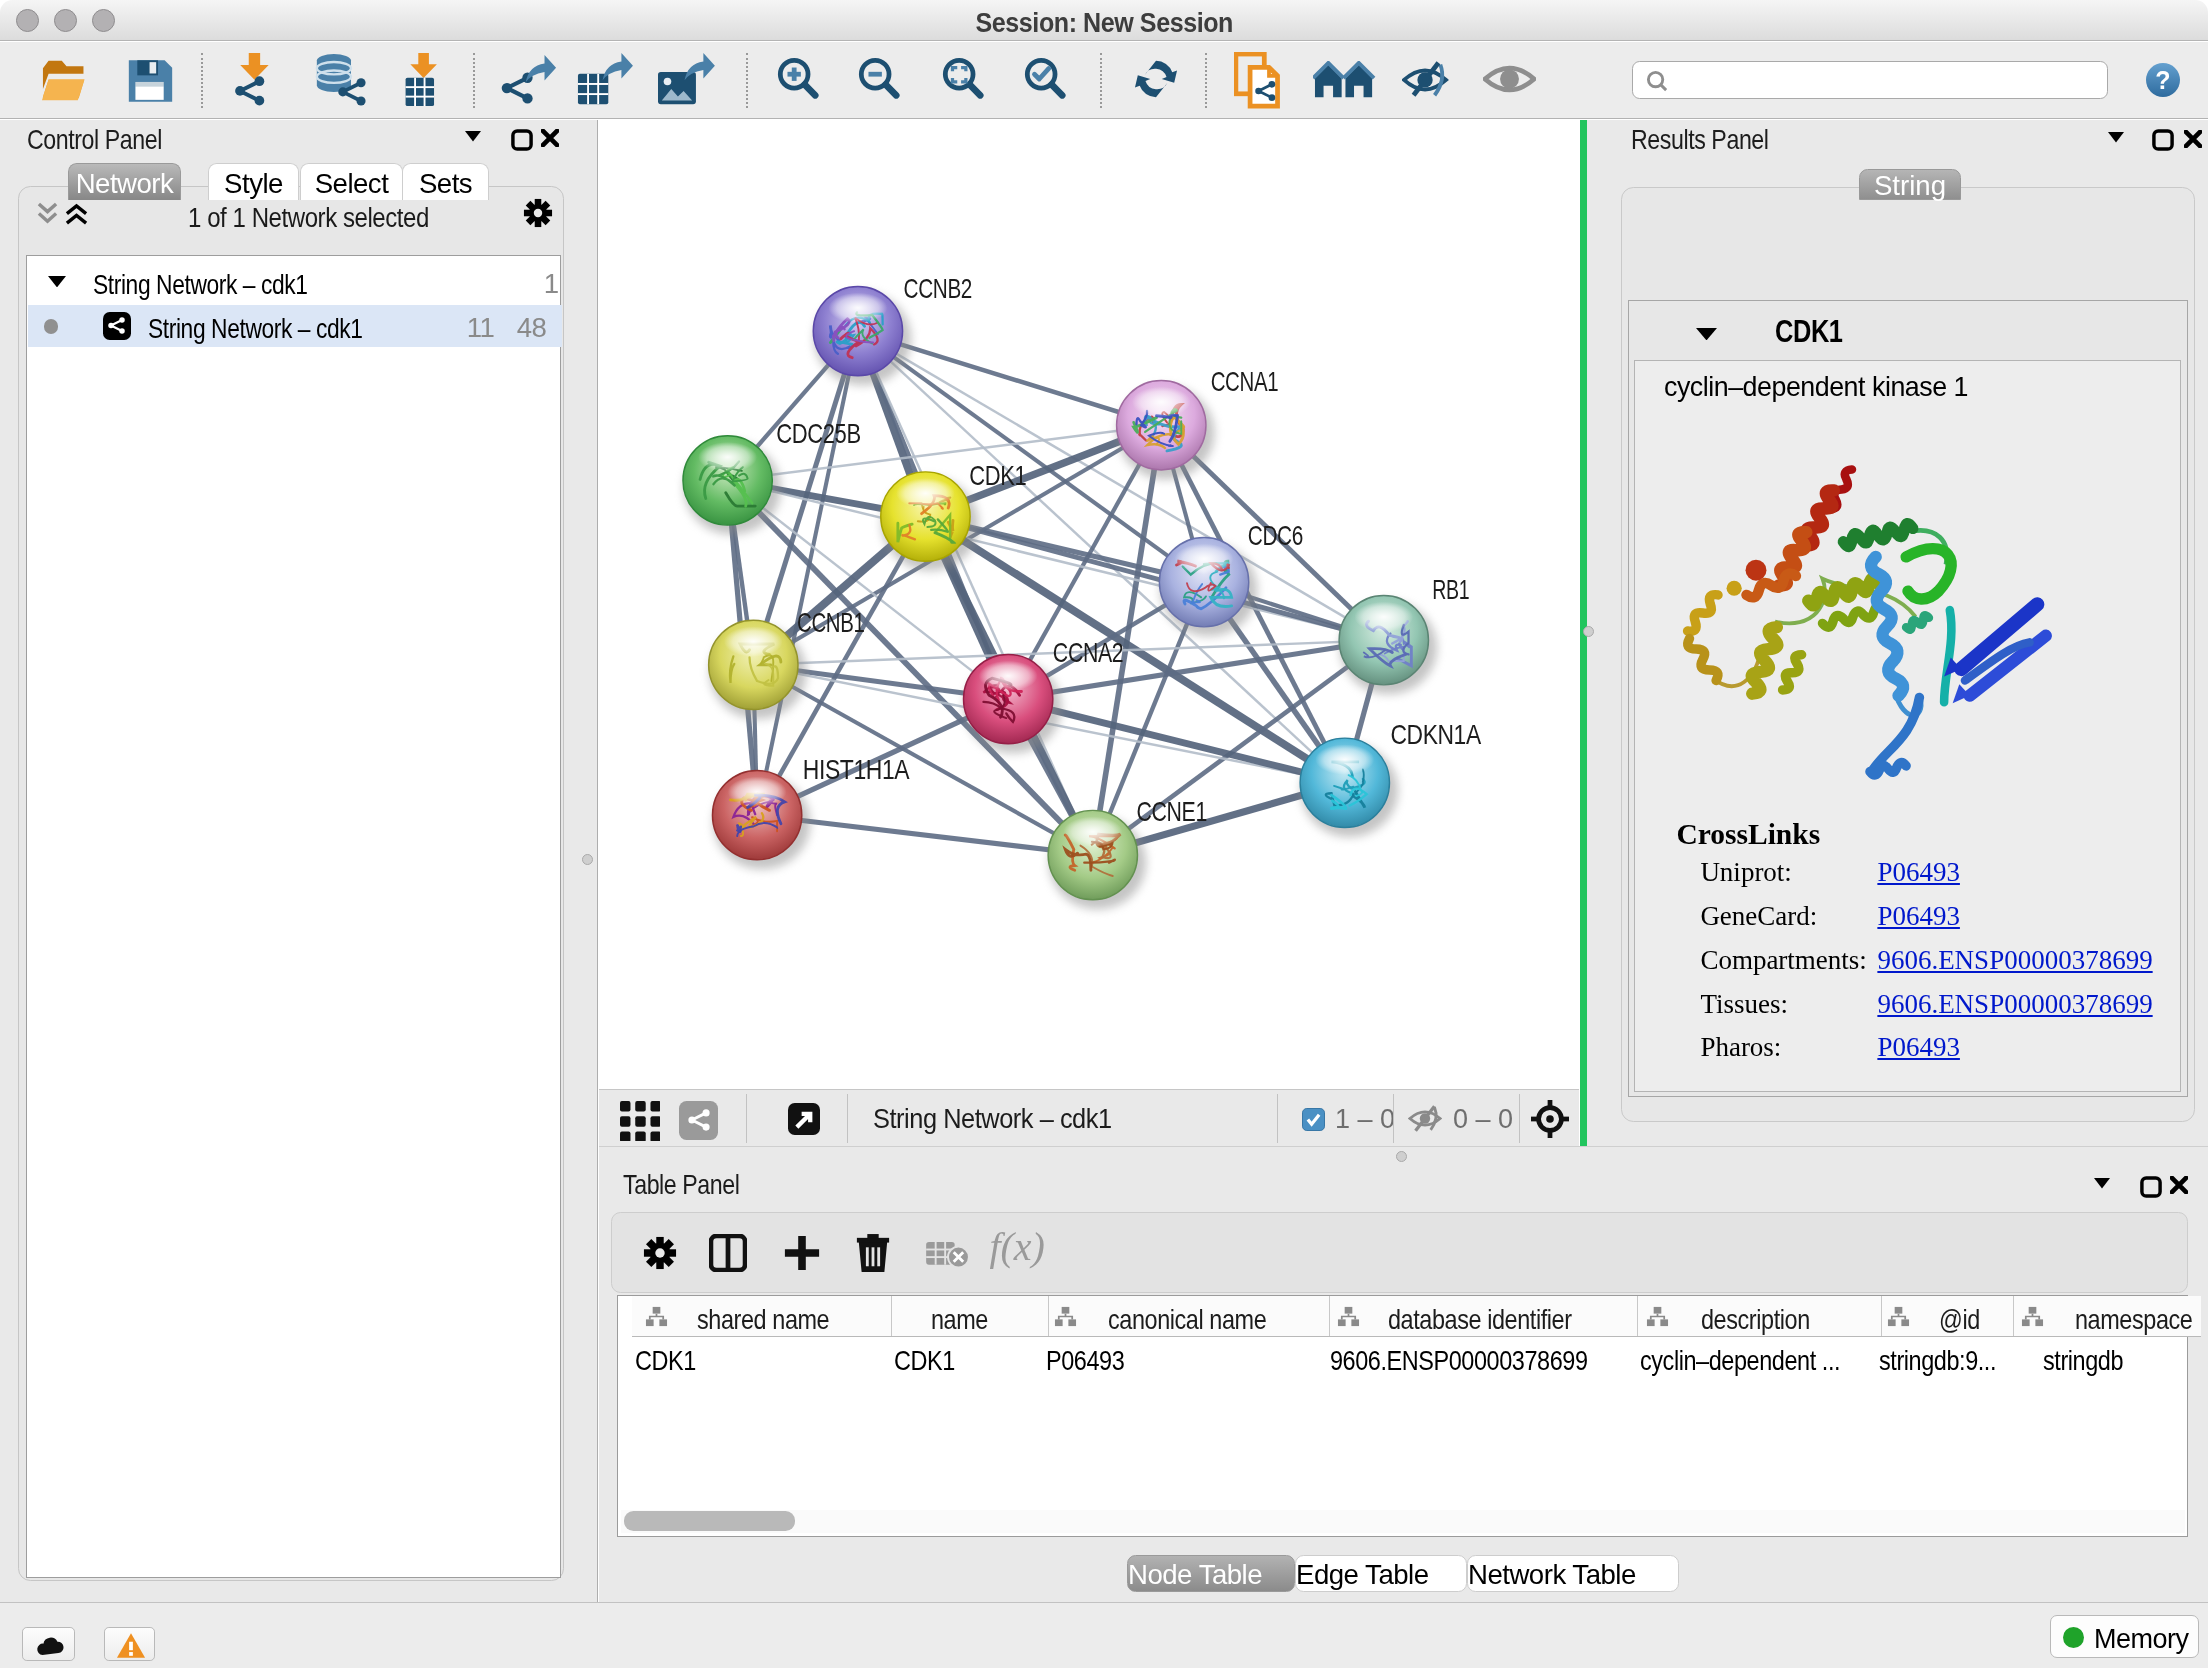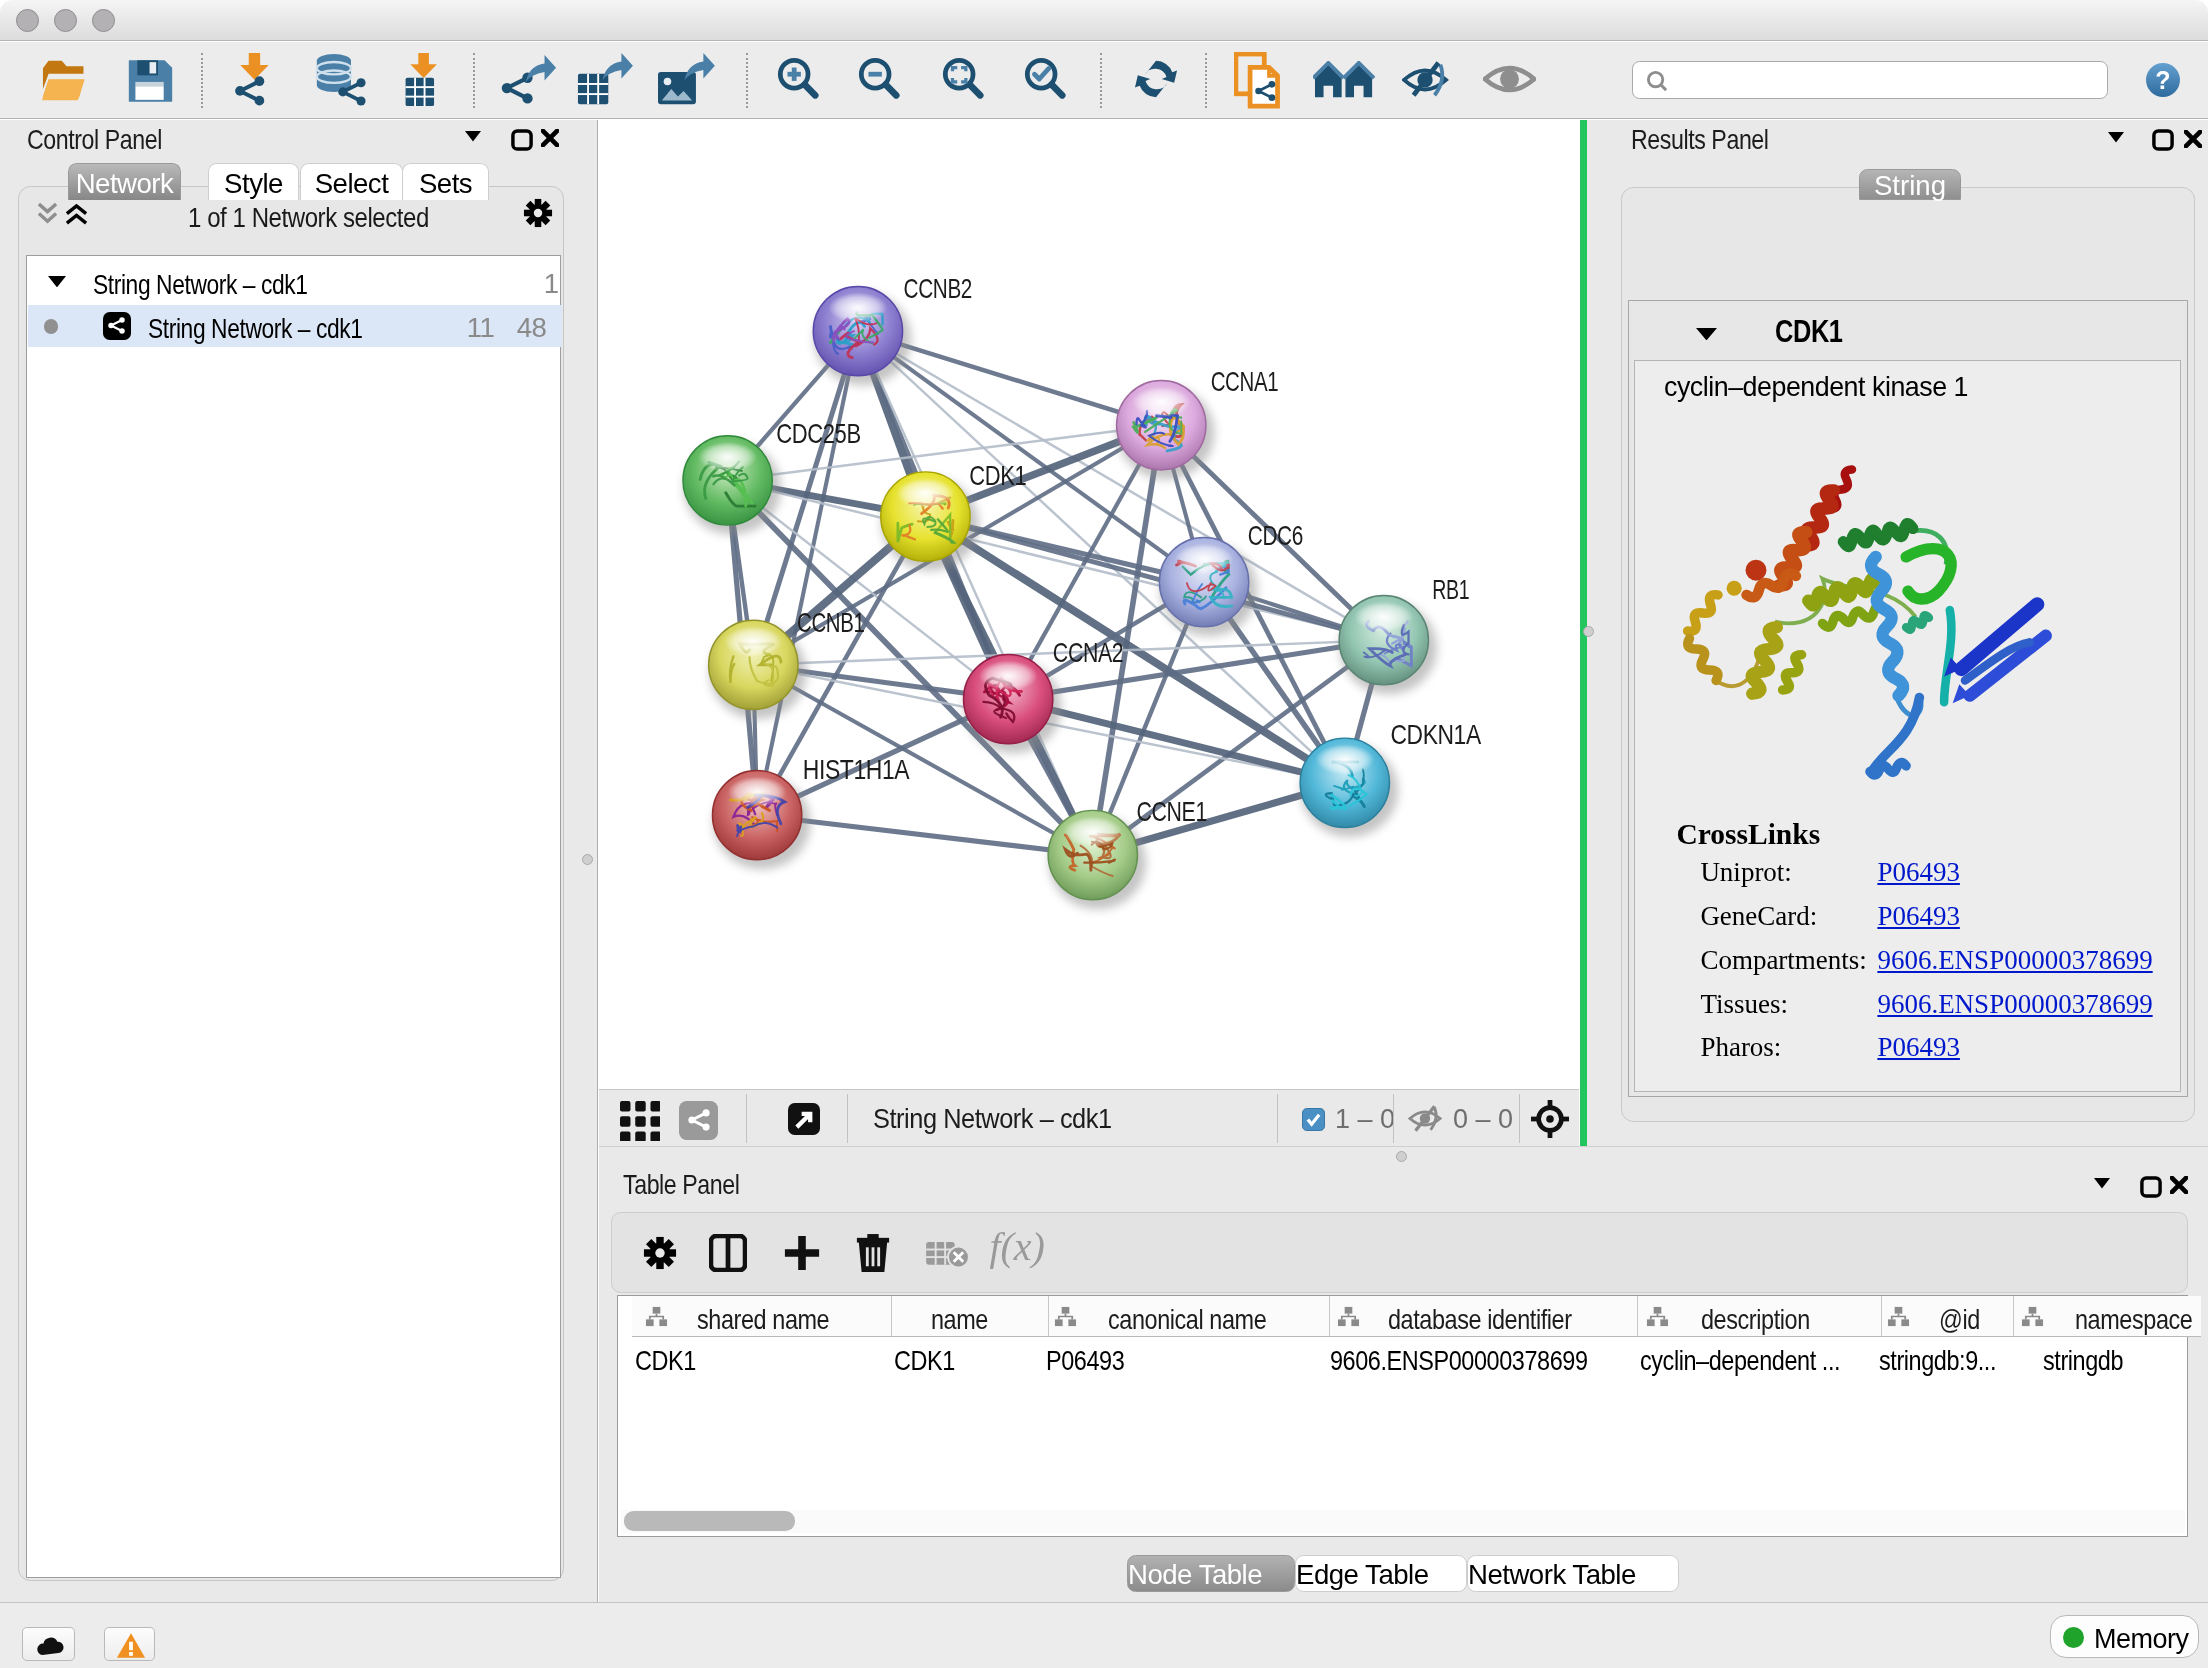--- a/index.html
+++ b/index.html
@@ -59,20 +59,21 @@
 
 #statusbar { left:0; top:1602px; width:2208px; height:67px; background:#ececec; border-top:1px solid #c2c2c2; }
 .sbtn { position:absolute; background:linear-gradient(#fdfdfd,#ededed); border:1px solid #b9b9b9; border-radius:4.8px; }
 .nlab { font-size:29px; fill:#1c1c1c; font-family:"Liberation Sans",sans-serif; letter-spacing:-0.5px;}
 </style></head>
 <body>
 <div class="abs" id="titlebar">
   <div class="tl" style="left:16px"></div>
     <div class="tl" style="left:54px"></div>
     <div class="tl" style="left:92px"></div>
+  <div id="title"><span style="display:inline-block;transform:scaleX(.88)">Session: New Session</span></div>
 </div>
 <div class="abs" id="toolbar">
     <div class="vdot" style="left:201px"></div>
     <div class="vdot" style="left:473px"></div>
     <div class="vdot" style="left:746px"></div>
     <div class="vdot" style="left:1100px"></div>
     <div class="vdot" style="left:1205px"></div>
     <svg style="position:absolute;left:39px;top:13.3px" width="55" height="49" viewBox="0 0 58 52">
       <path d="M4 14 v30 l6 -18 h38 l-6 20 H4 z" fill="#f2a93b"></path>
 <path d="M4 14 l6-8 h14 l5 6 h18 v8 h-37 l-6 16 z" fill="#c27710"></path>
@@ -845,21 +846,21 @@
         <path d="M9 22 a6 6 0 1 1 1-12 a8 8 0 0 1 15-2 a6 6 0 0 1 1 12 z" fill="#111"></path>
       </svg>
     </div>
   <div class="sbtn" style="left:104px;top:24px;width:51px;height:34px">
       <svg style="position:absolute;left:10.5px;top:3.8px" width="30" height="27" viewBox="0 0 32 28">
         <path d="M16 1 L31 27 H1 z" fill="#ef9021"></path>
         <rect x="14" y="10" width="4" height="9" fill="#fff"></rect>
         <rect x="14" y="21" width="4" height="4" fill="#fff"></rect>
       </svg>
     </div>
-  <div class="sbtn" style="left:2050px;top:12.4px;width:149px;height:43px;border-radius:16px;background:#fdfdfd">
+  <div class="sbtn" style="left:2050px;top:12.4px;width:149px;height:43px;border-radius:7px;background:#fdfdfd">
     <div style="position:absolute;left:12.4px;top:10.5px;width:21px;height:21px;border-radius:50%;background:#1fa32a"></div>
     <div style="position:absolute;left:43px;top:7.6px;font-size:27px;letter-spacing:-0.5px">Memory</div>
   </div>
 </div>
 
 <div class="abs" style="left:582px;top:854px;width:11.4px;height:11.4px;border-radius:50%;background:#cfcfcf;border:1px solid #aaa"></div>
 <div class="abs" style="left:1583px;top:626px;width:11.4px;height:11.4px;border-radius:50%;background:#cfcfcf;border:1px solid #aaa"></div>
 <div class="abs" style="left:1396px;top:1151px;width:11.4px;height:11.4px;border-radius:50%;background:#cfcfcf;border:1px solid #aaa"></div>
 
 

